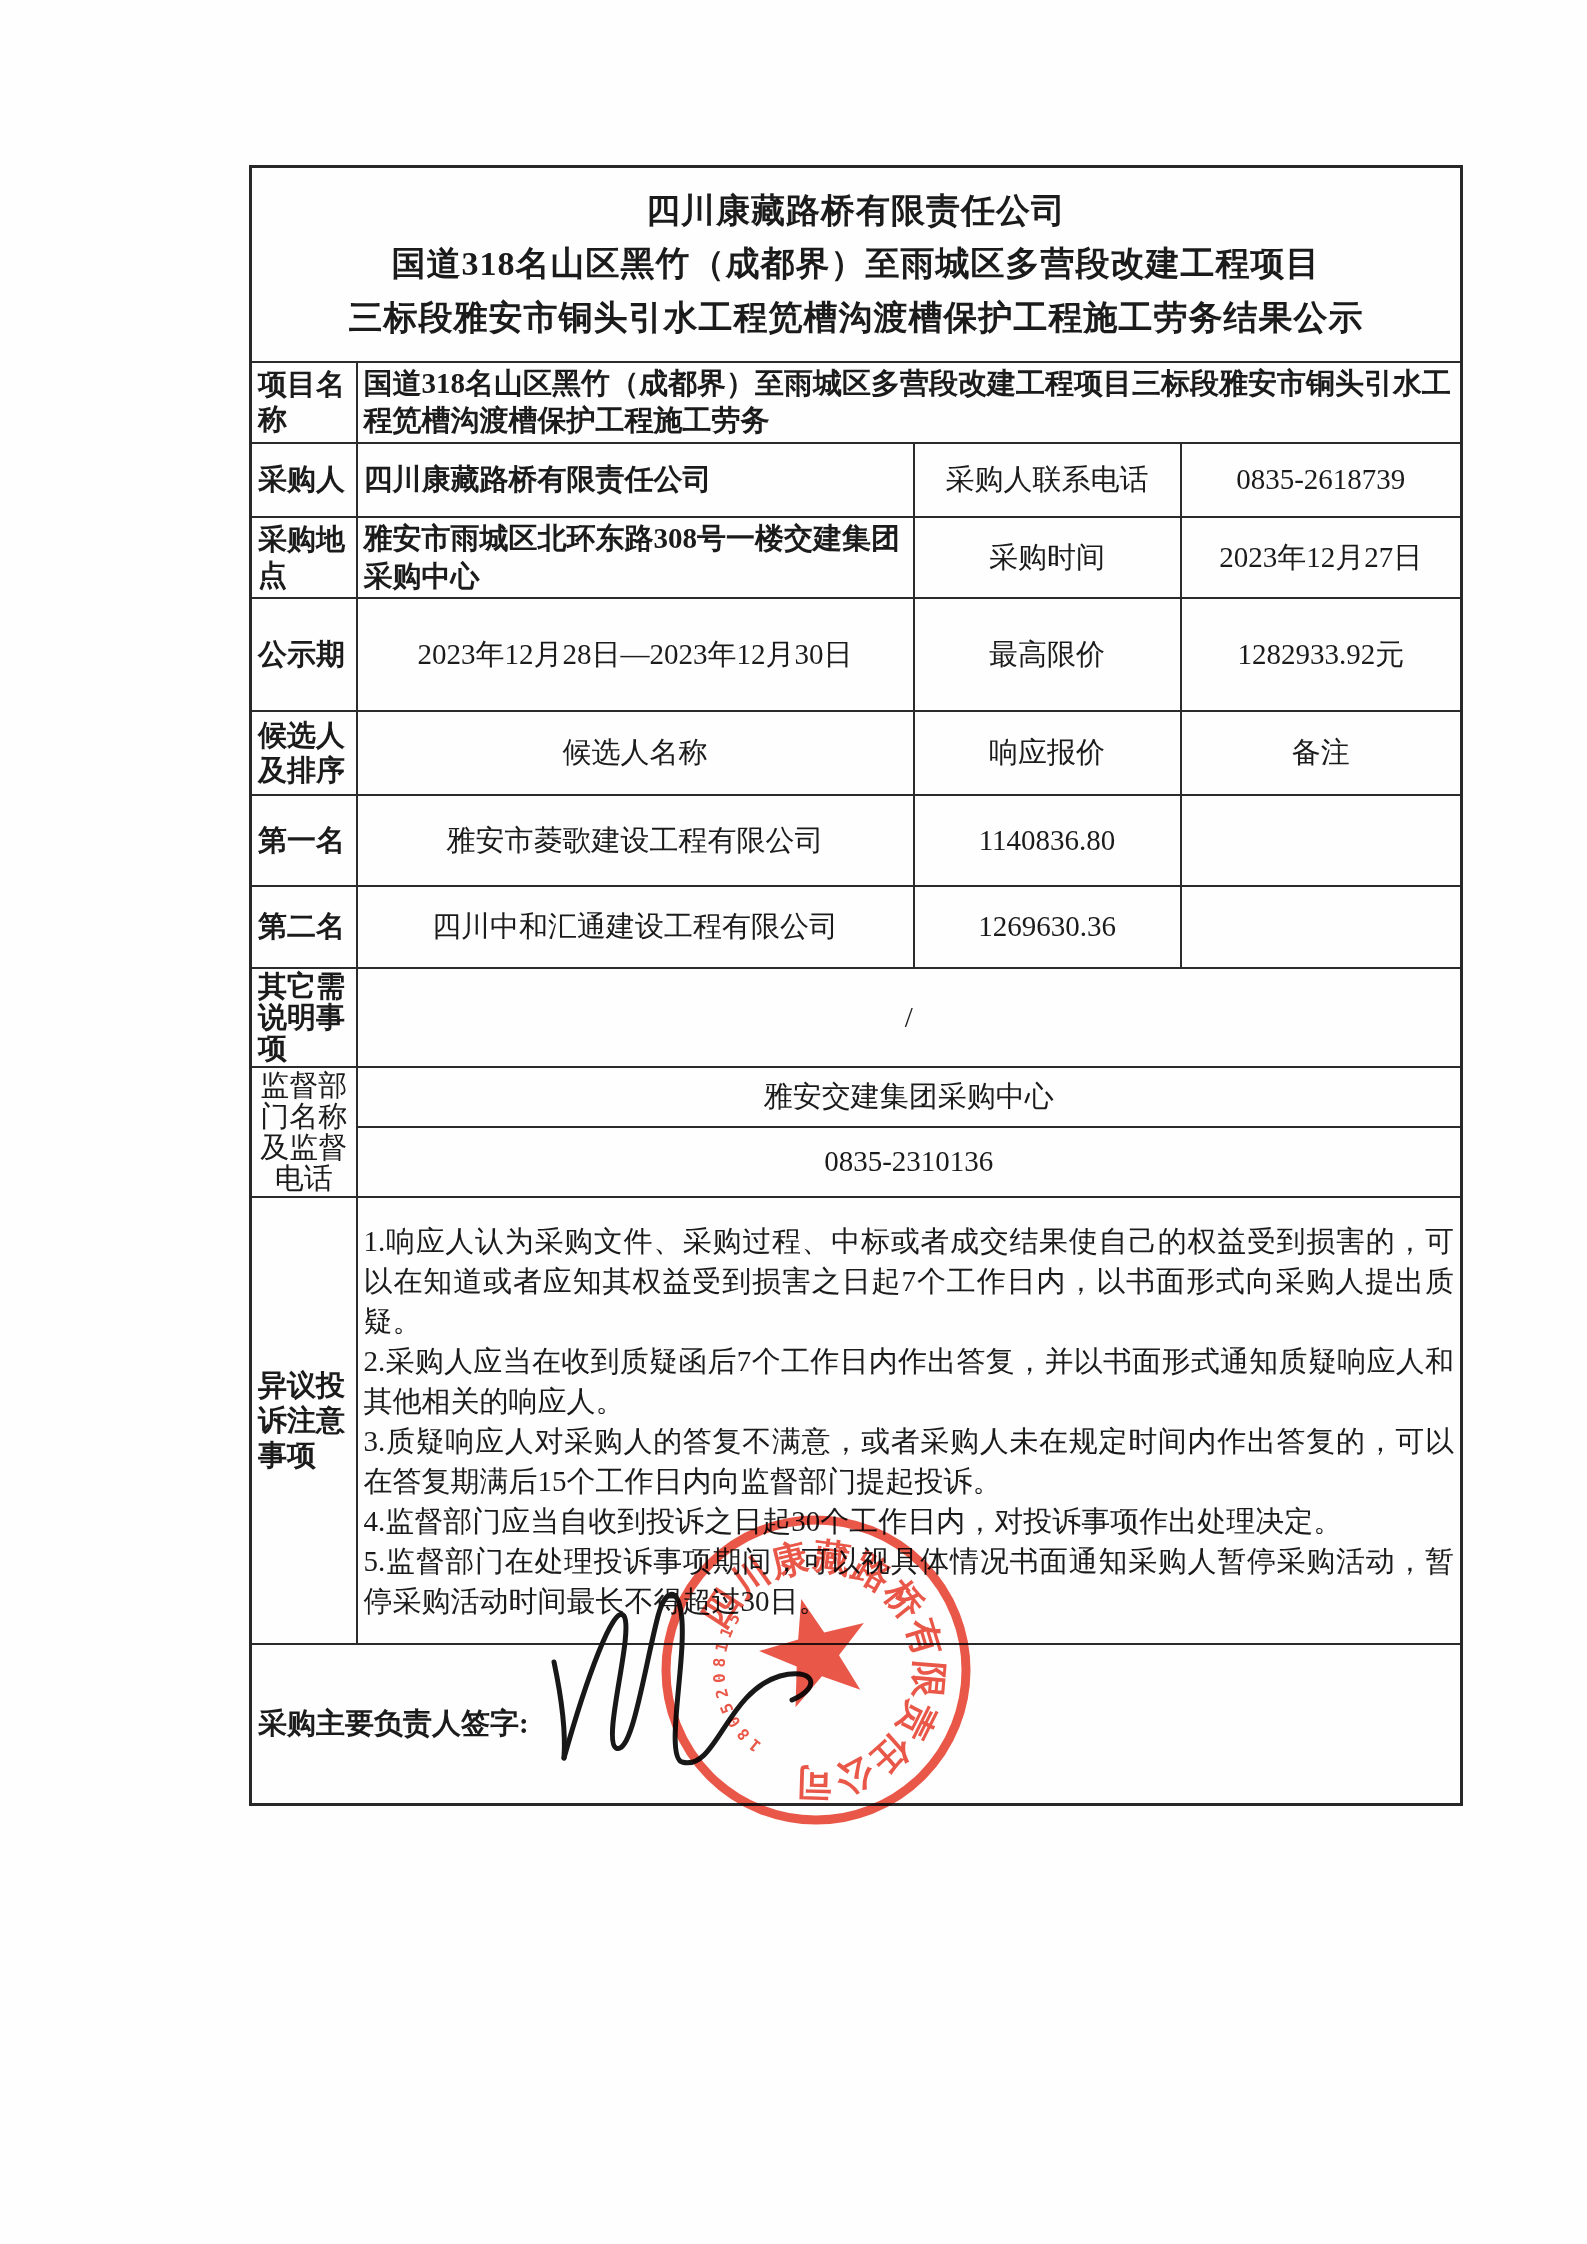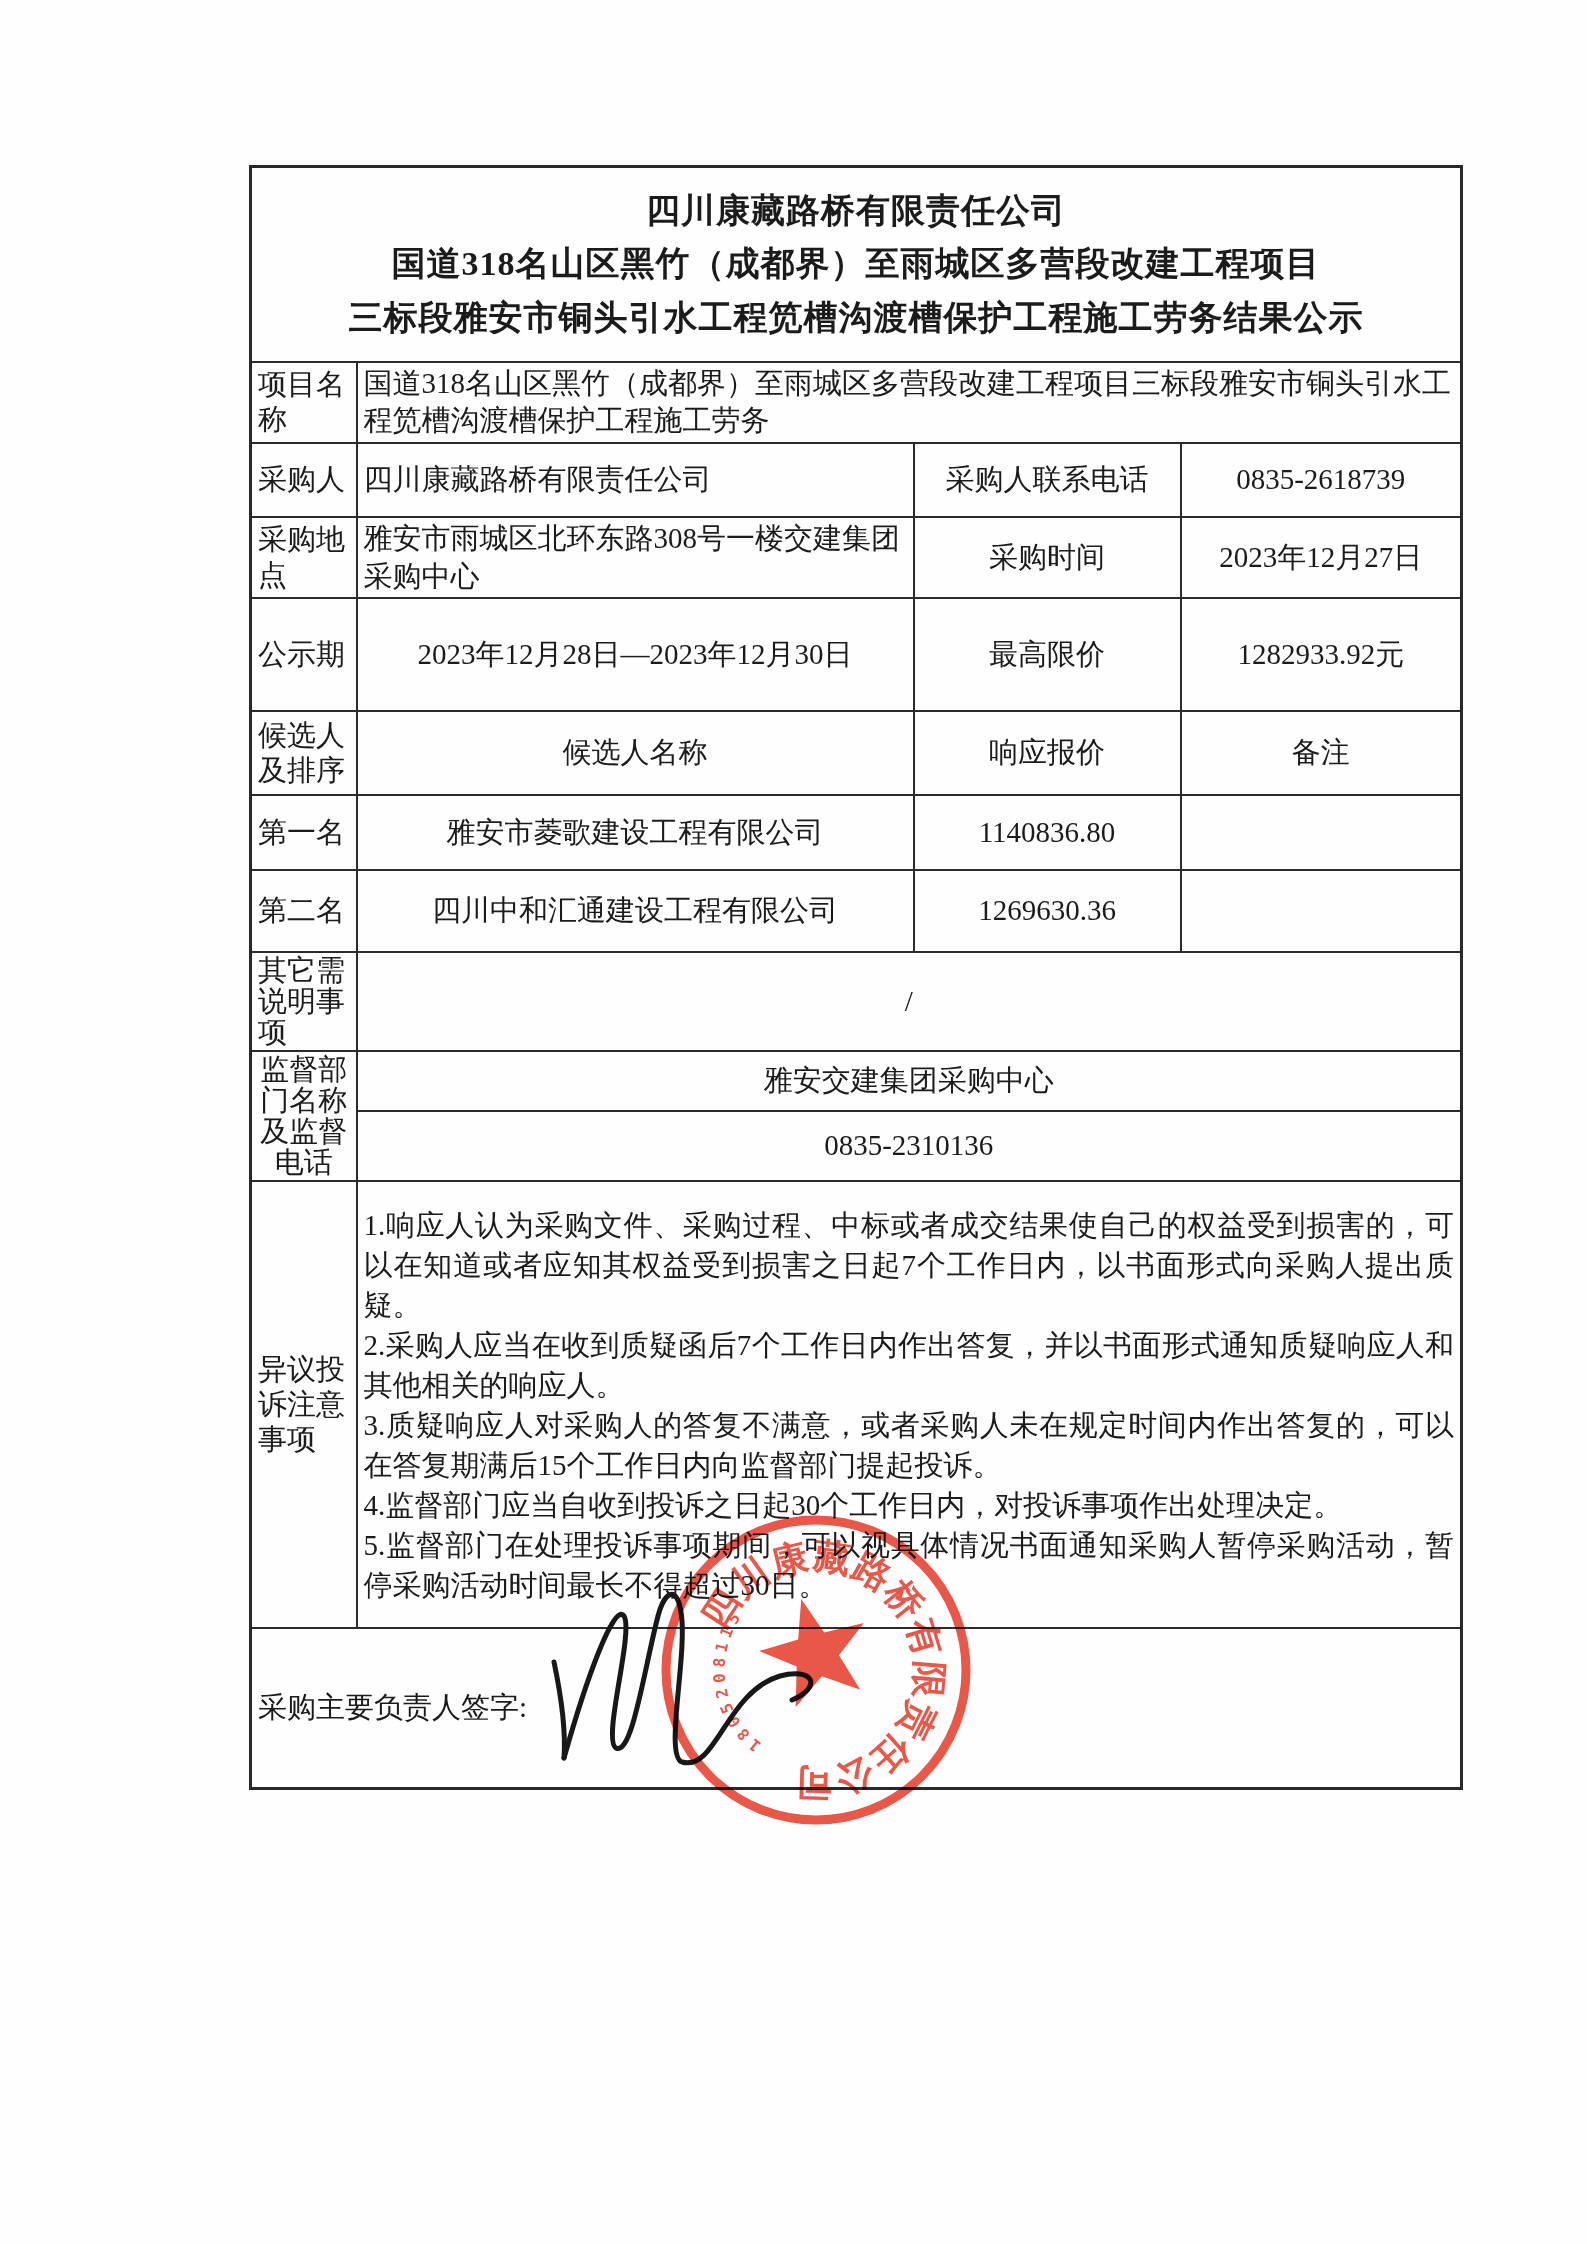--- a/index.html
+++ b/index.html
@@ -18,32 +18,32 @@
   #doc-table td{
     border:2px solid #2b2b2b;vertical-align:middle;
     padding:2px 6px;overflow:hidden;
   }
   tr.r-title   {height:195px;}
   tr.r-project {height:78px;}
   tr.r-purch   {height:74px;}
   tr.r-loc     {height:78px;}
   tr.r-pub     {height:113px;}
   tr.r-chead   {height:84px;}
-  tr.r-c1      {height:75px;margin-left:44px;}
+  tr.r-c1      {height:91px;margin-left:44px;}
   tr.r-c2      {height:82px;}
   tr.r-other   {height:95px;}
   tr.r-sup1    {height:48px;}
   tr.r-sup2    {height:56px;}
   tr.r-notice  {height:447px;}
   tr.r-sign    {height:160px;margin-top:44px;}
   .title-cell{text-align:center;font-weight:bold;font-size:34px;line-height:1.58;letter-spacing:1px;}
   .lbl{line-height:1.22;}
   .lbl-tight{line-height:31px;}
   .c{text-align:center;}
-  .l{text-align:left;}
+  .l{text-align:left;font-weight:bold;}
   .content{padding-left:10px;padding-right:8px;}
   .notice-cell{padding:6px 10px 6px 12px;margin-left:32px;}
   .notice-cell .n-item{line-height:40px;text-align:justify;}
   .sign-cell{padding-left:8px;}
   
   #stamp{position:absolute;left:636px;top:1490px;width:360px;height:360px;
          mix-blend-mode:multiply;opacity:.88;pointer-events:none;}
   .stamp-ring{fill:none;stroke-width:9px;}
   .stamp-char{font-size:37px;font-weight:bold;text-anchor:middle;dominant-baseline:central;
               font-family:"Liberation Serif","DejaVu Serif",serif;}

